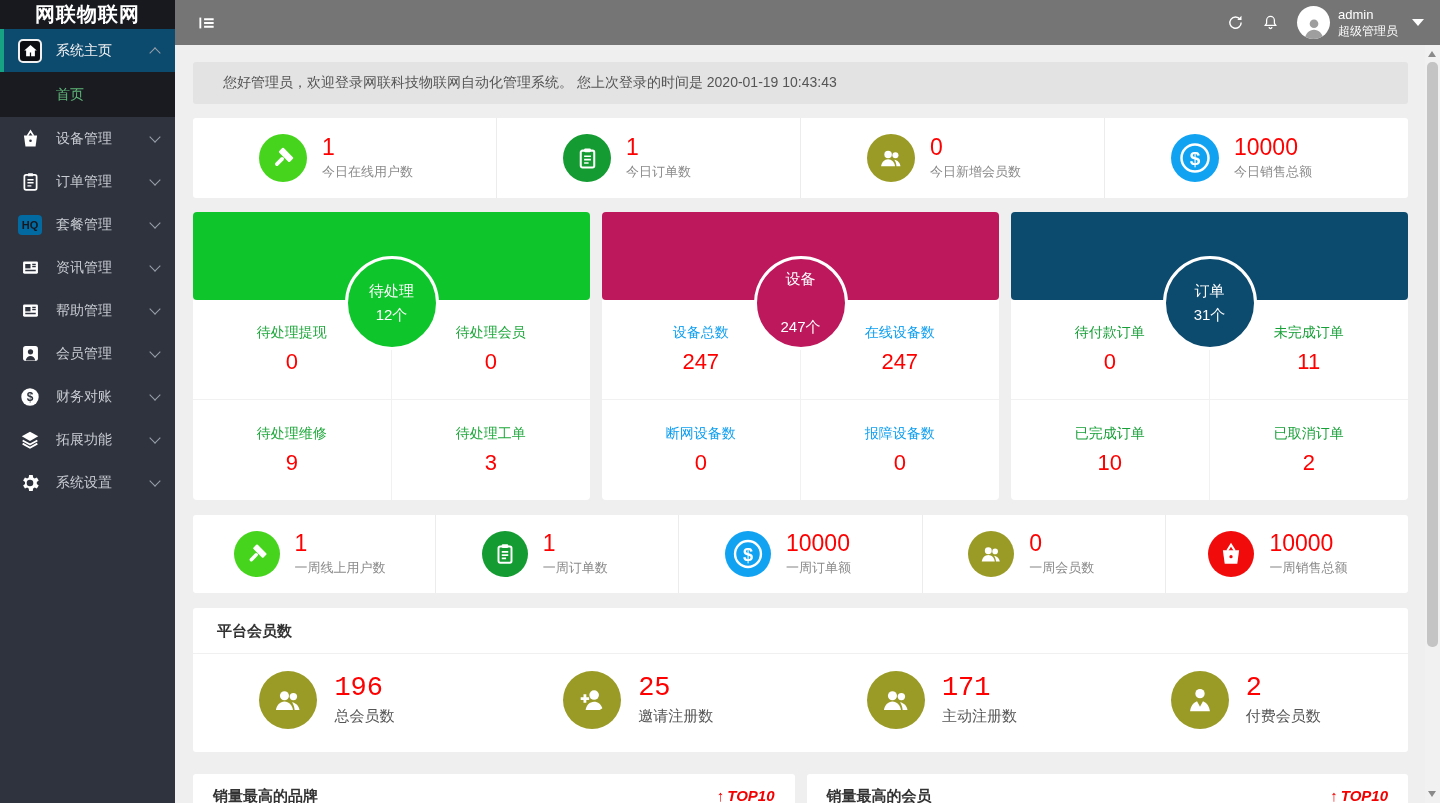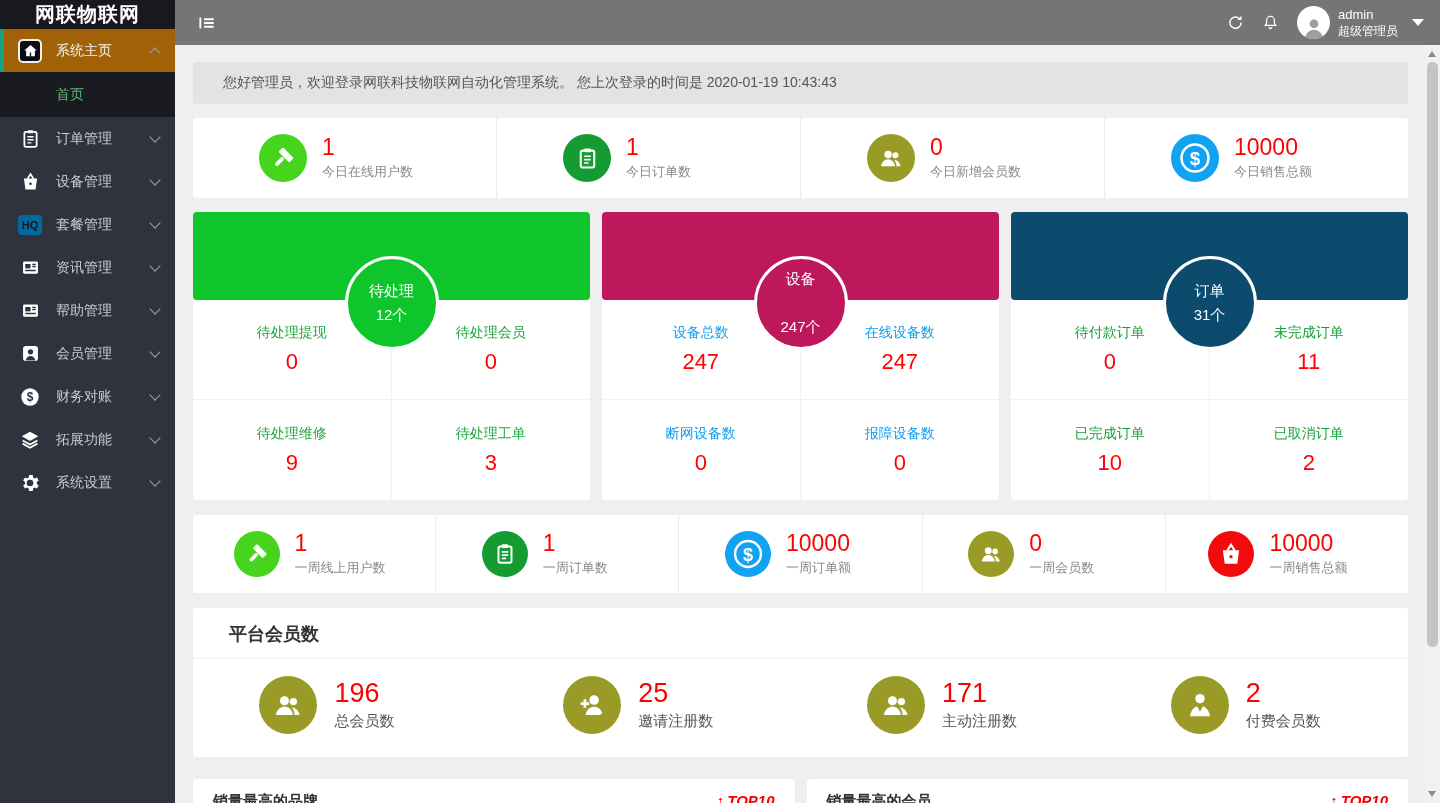--- a/index.html
+++ b/index.html
@@ -5,21 +5,21 @@
   html,body{margin:0;padding:0;}
   body{width:1440px;height:803px;position:relative;overflow:hidden;background:#efefef;
        font-family:"Liberation Sans","DejaVu Sans",sans-serif;}
   
   .sidebar{position:absolute;left:0;top:0;width:175px;height:803px;background:#2f333d;}
   .logo{height:29px;background:#17191f;color:#fff;font-size:20px;font-weight:bold;
         display:flex;align-items:center;justify-content:center;letter-spacing:1px;}
   .mi{height:43px;display:flex;align-items:center;padding:0 16px 0 18px;color:#c8cbd2;font-size:14px;cursor:pointer;}
   .mi .ic{width:24px;height:24px;margin-right:14px;display:flex;align-items:center;justify-content:center;flex:none;}
   .mi .lbl{flex:1;}
-  .mi-home{background:#a16207;border-left:4px solid #17a283;padding-left:14px;color:#f2f2f2;}
+  .mi-home{background:#0c4a6e;border-left:4px solid #17a283;padding-left:14px;color:#f2f2f2;}
   .submenu{height:45px;background:#191b21;display:flex;align-items:center;padding-left:56px;
            color:#5FB878;font-size:14px;cursor:pointer;}
   .chev{width:7px;height:7px;border-right:1.5px solid #9aa0ab;border-bottom:1.5px solid #9aa0ab;
         transform:rotate(45deg);margin-top:-4px;}
   .chev.up{transform:rotate(-135deg);margin-top:4px;}
   .tile{width:24px;height:24px;background:#0c0d10;border:2px solid #f0f0f0;border-radius:5px;
         display:flex;align-items:center;justify-content:center;box-sizing:border-box;}
   .hq{width:24px;height:20px;background:#0369a1;border-radius:4px;color:#15171c;font-weight:bold;
       font-size:11px;display:flex;align-items:center;justify-content:center;}
   
@@ -70,25 +70,25 @@
   .cell .clbl{font-size:14px;}
   .cell .cnum{color:#fe0000;font-size:22px;margin-top:7px;}
   .ov1 .ov-head,.ov1 .ov-circle{background:#0ec62b;}
   .ov2 .ov-head,.ov2 .ov-circle{background:#be185d;gap:24px;}
   .ov3 .ov-head,.ov3 .ov-circle{background:#0c4a6e;}
   .ov1 .clbl{color:#1fa83c;}
   .ov2 .clbl{color:#0f9ff1;}
   .ov3 .clbl{color:#18a038;}
   
   .members{margin-top:15px;}
-  .m-title{padding:14px 36px 12px;font-size:18px;font-weight:bold;color:#333;border-bottom:1px solid #f0f0f0;}
+  .m-title{padding:14px 24px 12px;font-size:15px;font-weight:bold;color:#333;border-bottom:1px solid #f0f0f0;}
   .m-stats{display:flex;padding:17px 0 23px;}
   .m-stat{flex:1;display:flex;align-items:center;justify-content:center;}
   .m-txt{margin-left:17px;min-width:96px;}
-  .m-num{color:#fe0000;font-size:27px;line-height:1.05;}
+  .m-num{color:#fe0000;font-size:27px;line-height:1.05;font-family:Liberation Mono, monospace;}
   .m-lbl{color:#555;font-size:15px;margin-top:5px;}
   
   .botrow{display:flex;gap:12px;margin-top:22px;}
   .bot{flex:1;background:#fff;border-radius:3px 3px 0 0;height:40px;display:flex;align-items:flex-start;
        justify-content:space-between;padding:13px 20px 0;box-sizing:border-box;}
   .b-title{font-size:15px;font-weight:bold;color:#333;}
   .b-badge{color:#f30000;font-size:15px;font-weight:bold;font-style:italic;display:flex;align-items:center;gap:3px;}
   
   .sbar{position:absolute;right:0;top:45px;width:15px;height:758px;background:#f1f1f1;}
   .sbar .arr-up{position:absolute;top:6px;left:3px;width:0;height:0;border-left:4.5px solid transparent;
@@ -114,38 +114,38 @@
     </span>
     <span class="lbl">系统主页</span>
     <span class="chev up"></span>
   </div>
 
   <div class="submenu">首页</div>
 
   <div class="mi">
     <span class="ic">
       <svg width="21" height="21" viewBox="0 0 24 24">
+          <path d="M4.5 8.5h15L17.8 21H6.2Z" fill="#fff"></path>
+          <path d="M8.5 9 12 3.5 15.5 9" stroke="#fff" stroke-width="2" fill="none"></path>
+          <circle cx="12" cy="14.5" r="1.5" fill="#2f333d"></circle>
+        </svg>
+    </span>
+    <span class="lbl">设备管理</span>
+    <span class="chev"></span>
+  </div>
+
+  <div class="mi">
+    <span class="ic">
+      <svg width="21" height="21" viewBox="0 0 24 24">
           <rect x="5" y="4.5" width="14" height="17" rx="2" fill="none" stroke="#fff" stroke-width="2"></rect>
           <rect x="9" y="2.5" width="6" height="3.5" rx="1" fill="#fff"></rect>
           <path d="M8.5 10h7M8.5 13.5h7M8.5 17h4.5" stroke="#fff" stroke-width="1.7"></path>
         </svg>
     </span>
     <span class="lbl">订单管理</span>
-    <span class="chev"></span>
-  </div>
-
-  <div class="mi">
-    <span class="ic">
-      <svg width="21" height="21" viewBox="0 0 24 24">
-          <path d="M4.5 8.5h15L17.8 21H6.2Z" fill="#fff"></path>
-          <path d="M8.5 9 12 3.5 15.5 9" stroke="#fff" stroke-width="2" fill="none"></path>
-          <circle cx="12" cy="14.5" r="1.5" fill="#2f333d"></circle>
-        </svg>
-    </span>
-    <span class="lbl">设备管理</span>
     <span class="chev"></span>
   </div>
 
   <div class="mi">
     <span class="ic">
       <span class="hq">HQ</span>
     </span>
     <span class="lbl">套餐管理</span>
     <span class="chev"></span>
   </div>

